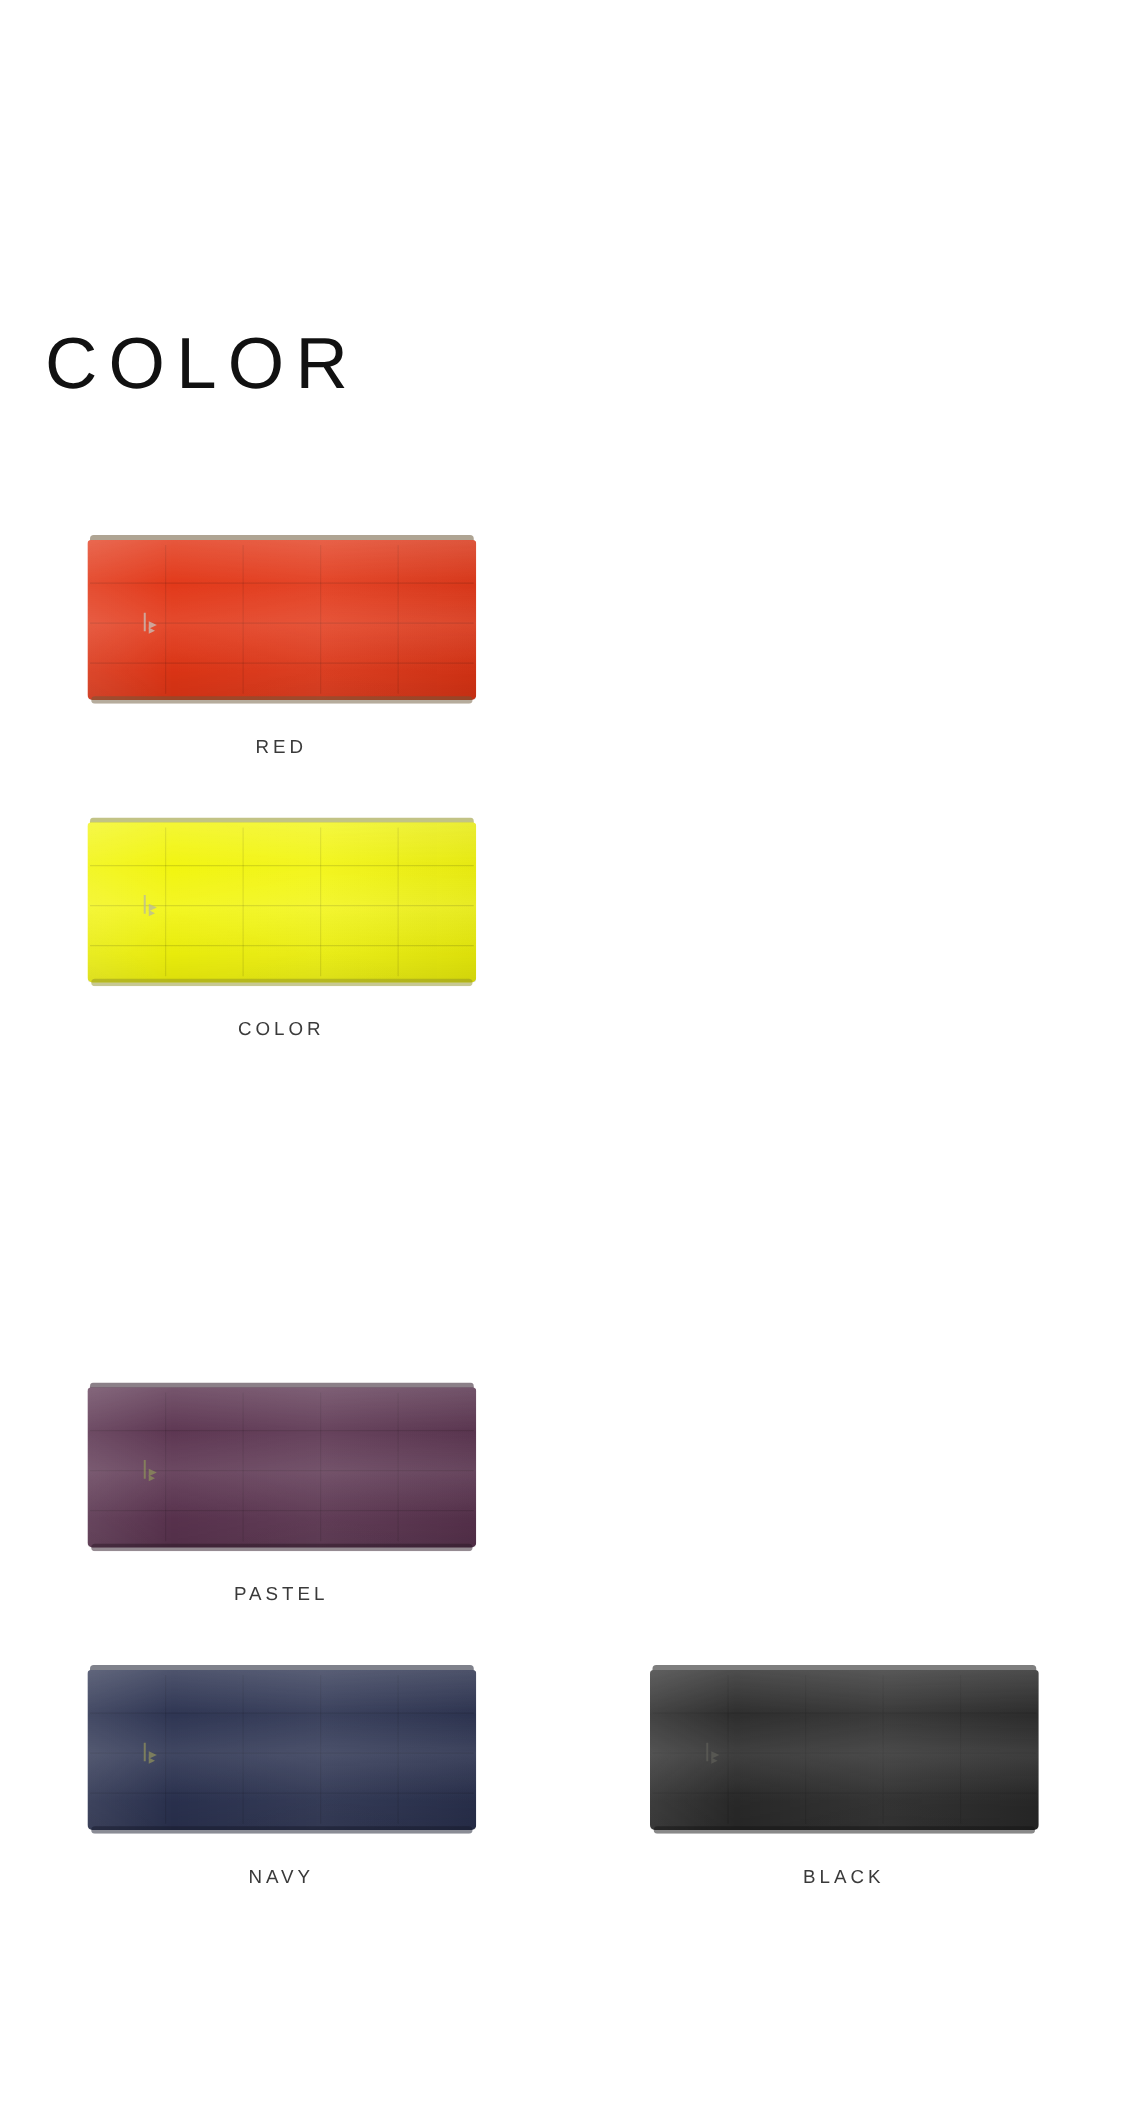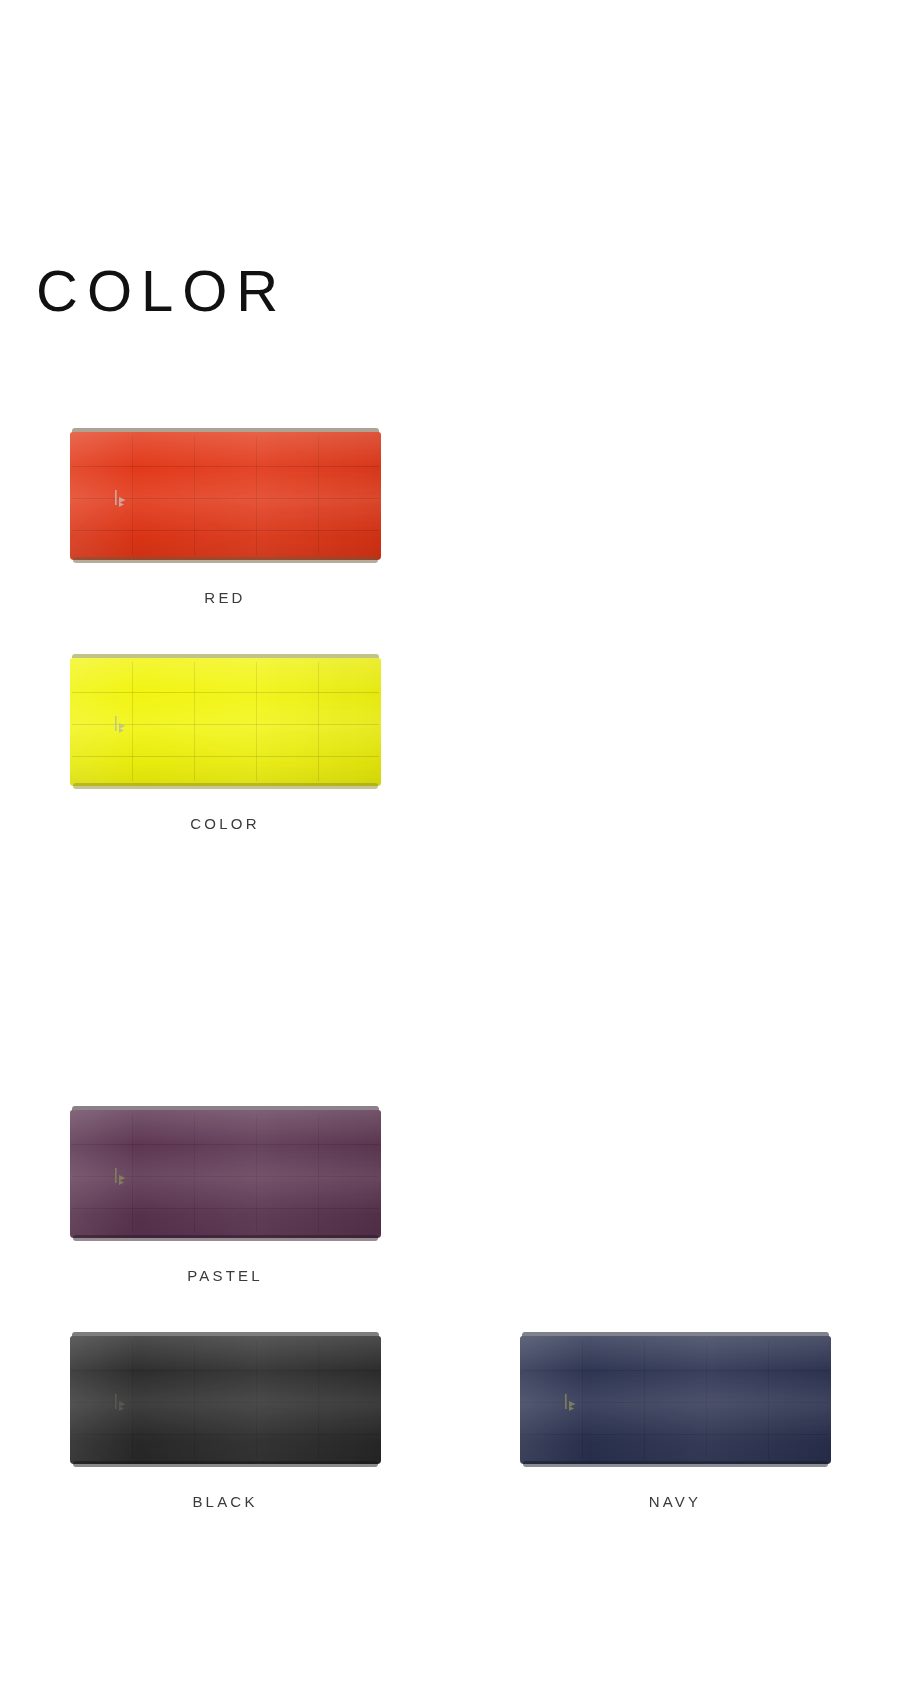--- a/index.html
+++ b/index.html
@@ -225,54 +225,54 @@
               <path d="M5 7 L11.5 10 L5 13 Z" fill="#8c8f5a"></path>
               <path d="M5 12 L10 14.5 L5 17 Z" fill="#8c8f5a"></path>
             </svg></div>
         </div>
         <div class="swatch-label">PASTEL</div>
       </div>
     </div>
     <div class="swatch-row">
       <div class="swatch-cell">
         <div class="product-image">
+          <div class="edge-top" style="background: rgb(22, 26, 44);"></div>
+          <div class="fabric" style="background: rgb(43, 50, 80);"></div>
+          <div class="seam-h" style="top: 38px;"></div>
+          <div class="seam-h" style="top: 70px;"></div>
+          <div class="seam-h" style="top: 102px;"></div>
+          <div class="seam-v" style="left: 62px;"></div>
+          <div class="seam-v" style="left: 124px;"></div>
+          <div class="seam-v" style="left: 186px;"></div>
+          <div class="seam-v" style="left: 248px;"></div>
+          <div class="sheen"></div>
+          <div class="edge-bottom" style="background: rgb(22, 26, 44);"></div>
+          <div class="logo-mark"><svg viewBox="0 0 13 22" width="13" height="22">
+              <rect x="1" y="0" width="1.6" height="15" fill="#8e8f5c"></rect>
+              <path d="M5 7 L11.5 10 L5 13 Z" fill="#8e8f5c"></path>
+              <path d="M5 12 L10 14.5 L5 17 Z" fill="#8e8f5c"></path>
+            </svg></div>
+        </div>
+        <div class="swatch-label">NAVY</div>
+      </div>
+      <div class="swatch-cell">
+        <div class="product-image">
           <div class="edge-top" style="background: rgb(20, 20, 20);"></div>
           <div class="fabric" style="background: rgb(42, 42, 42);"></div>
           <div class="seam-h" style="top: 38px;"></div>
           <div class="seam-h" style="top: 70px;"></div>
           <div class="seam-h" style="top: 102px;"></div>
           <div class="seam-v" style="left: 62px;"></div>
           <div class="seam-v" style="left: 124px;"></div>
           <div class="seam-v" style="left: 186px;"></div>
           <div class="seam-v" style="left: 248px;"></div>
           <div class="sheen"></div>
           <div class="edge-bottom" style="background: rgb(20, 20, 20);"></div>
           <div class="logo-mark"><svg viewBox="0 0 13 22" width="13" height="22">
               <rect x="1" y="0" width="1.6" height="15" fill="#5e5e58"></rect>
               <path d="M5 7 L11.5 10 L5 13 Z" fill="#5e5e58"></path>
               <path d="M5 12 L10 14.5 L5 17 Z" fill="#5e5e58"></path>
             </svg></div>
         </div>
         <div class="swatch-label">BLACK</div>
       </div>
-      <div class="swatch-cell">
-        <div class="product-image">
-          <div class="edge-top" style="background: rgb(22, 26, 44);"></div>
-          <div class="fabric" style="background: rgb(43, 50, 80);"></div>
-          <div class="seam-h" style="top: 38px;"></div>
-          <div class="seam-h" style="top: 70px;"></div>
-          <div class="seam-h" style="top: 102px;"></div>
-          <div class="seam-v" style="left: 62px;"></div>
-          <div class="seam-v" style="left: 124px;"></div>
-          <div class="seam-v" style="left: 186px;"></div>
-          <div class="seam-v" style="left: 248px;"></div>
-          <div class="sheen"></div>
-          <div class="edge-bottom" style="background: rgb(22, 26, 44);"></div>
-          <div class="logo-mark"><svg viewBox="0 0 13 22" width="13" height="22">
-              <rect x="1" y="0" width="1.6" height="15" fill="#8e8f5c"></rect>
-              <path d="M5 7 L11.5 10 L5 13 Z" fill="#8e8f5c"></path>
-              <path d="M5 12 L10 14.5 L5 17 Z" fill="#8e8f5c"></path>
-            </svg></div>
-        </div>
-        <div class="swatch-label">NAVY</div>
-      </div>
     </div>
   </div>
 
 </body></html>

